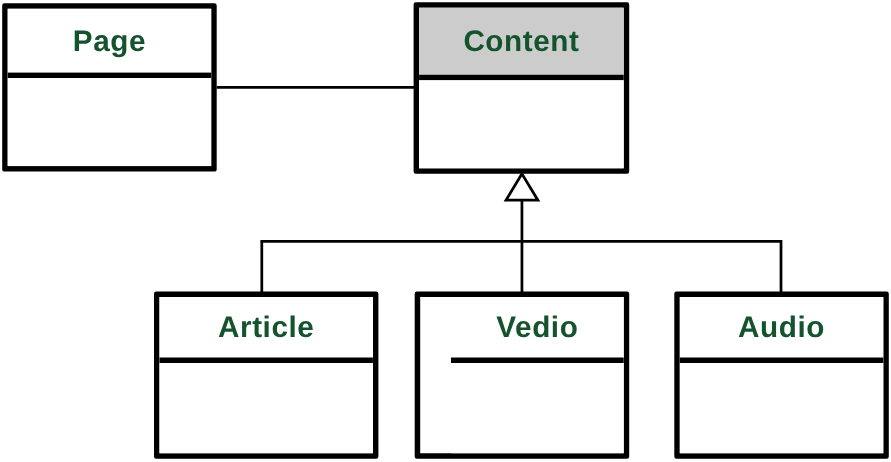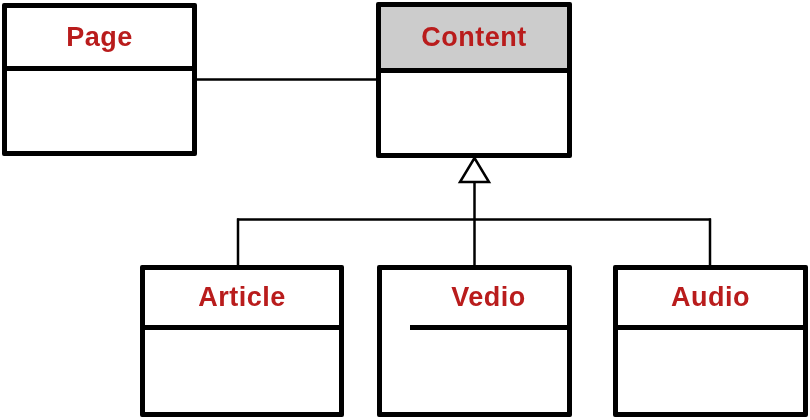--- a/index.html
+++ b/index.html
@@ -33,21 +33,21 @@
   }
   .uml-class .name-compartment {
     box-sizing: border-box;
     border-bottom: 5px solid var(--border, #000000);
     display: flex;
     align-items: center;
     justify-content: center;
     font-size: 27px;
     font-weight: 700;
     letter-spacing: 0.5px;
-    color: #b91c1c;
+    color: #14532d;
     background: var(--background, #ffffff);
   }
   .uml-class .body-compartment {
     flex: 1;
     background: var(--background, #ffffff);
   }
   .uml-class.highlight-header .name-compartment {
     background: var(--content-header, #cccccc);
   }
 

